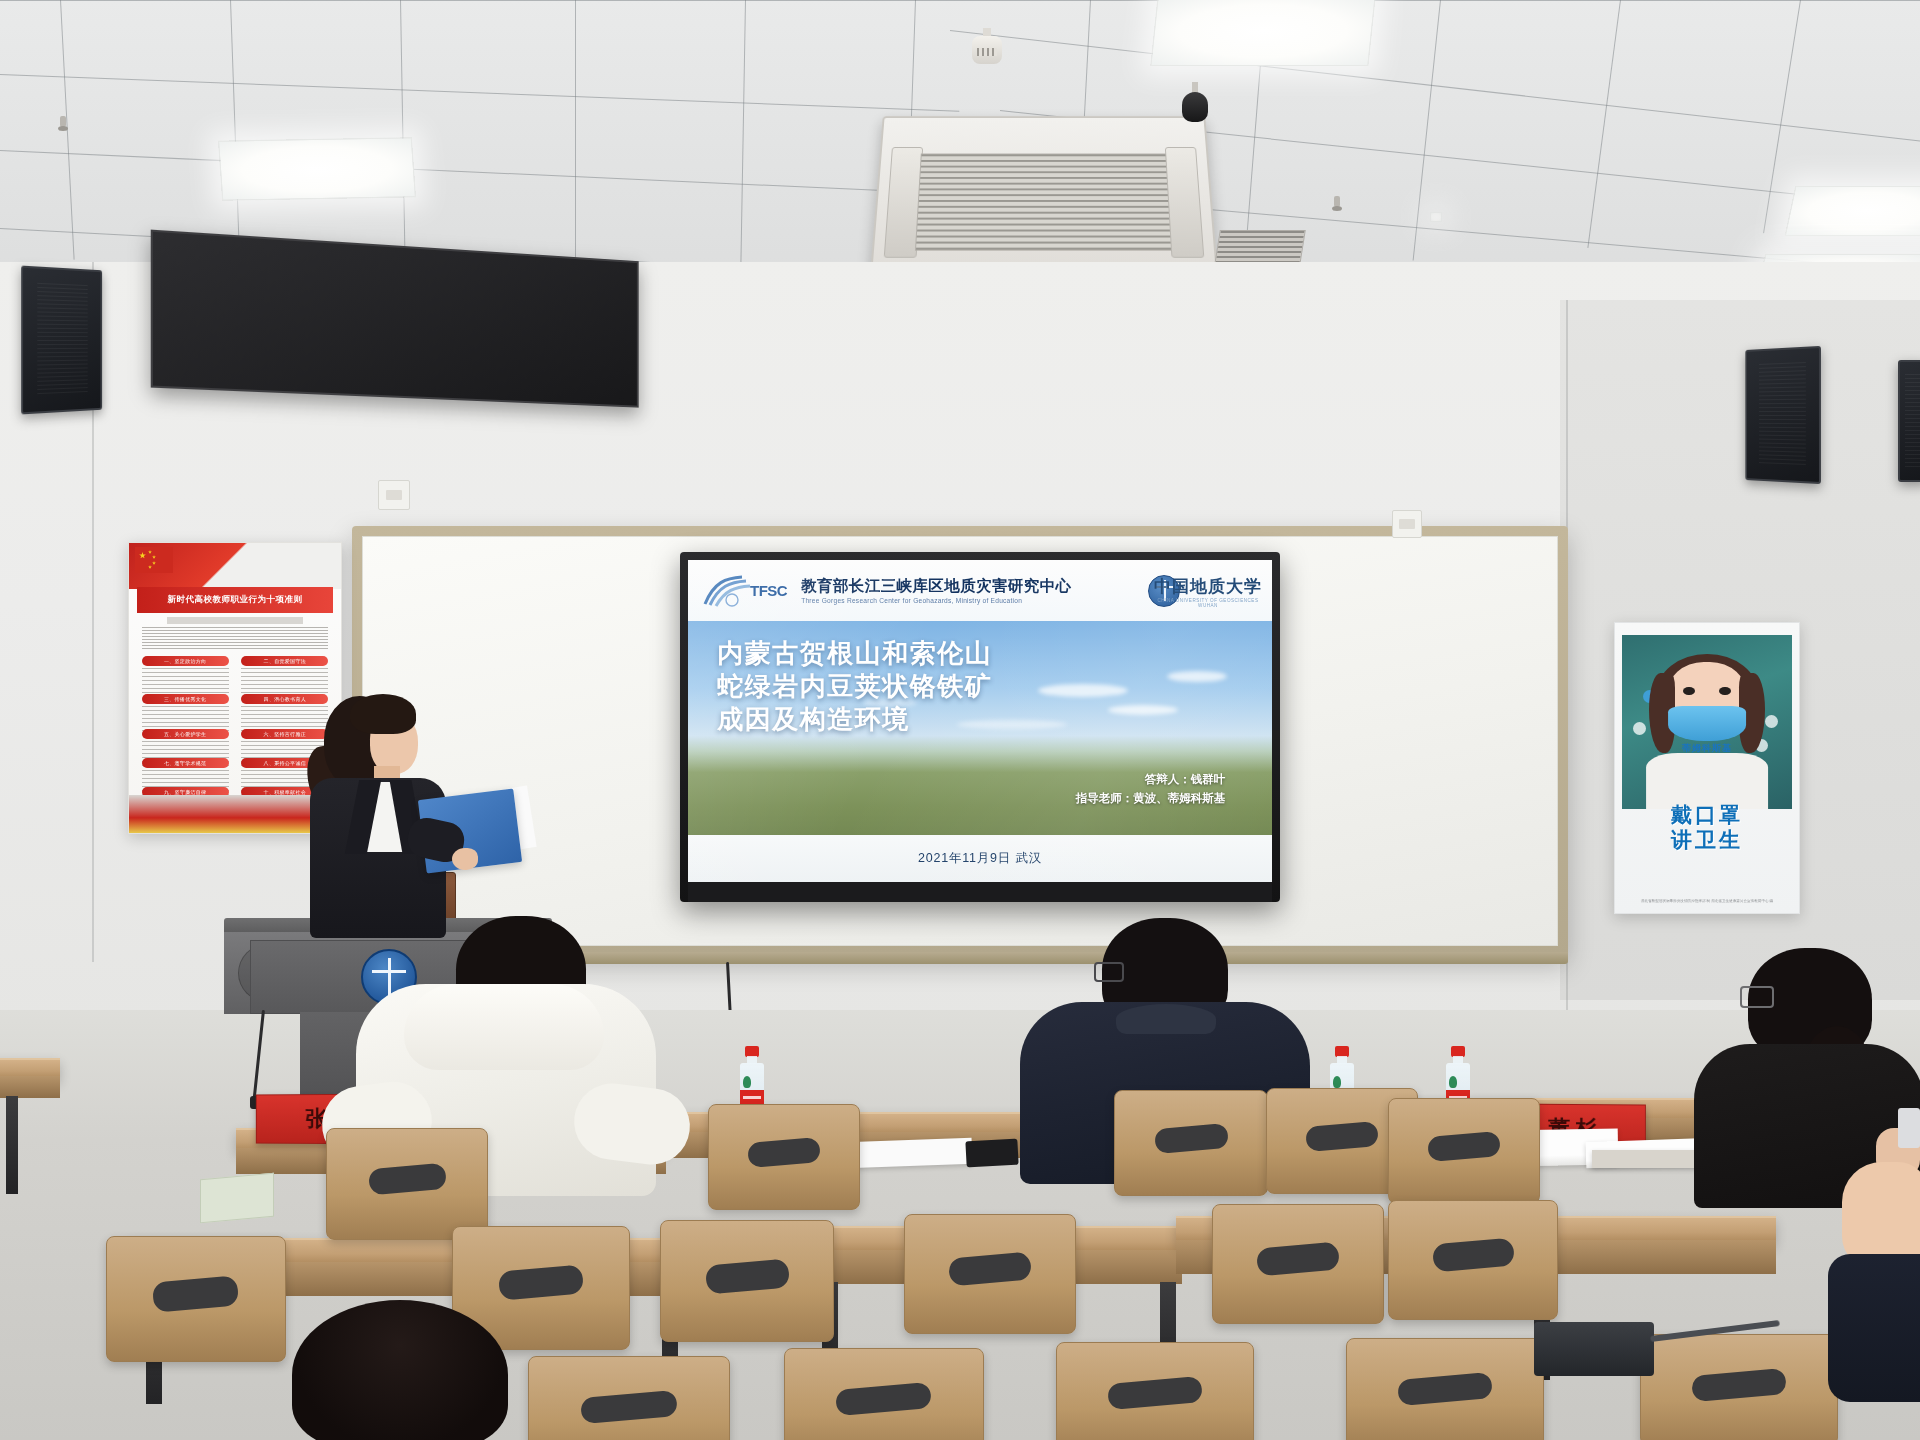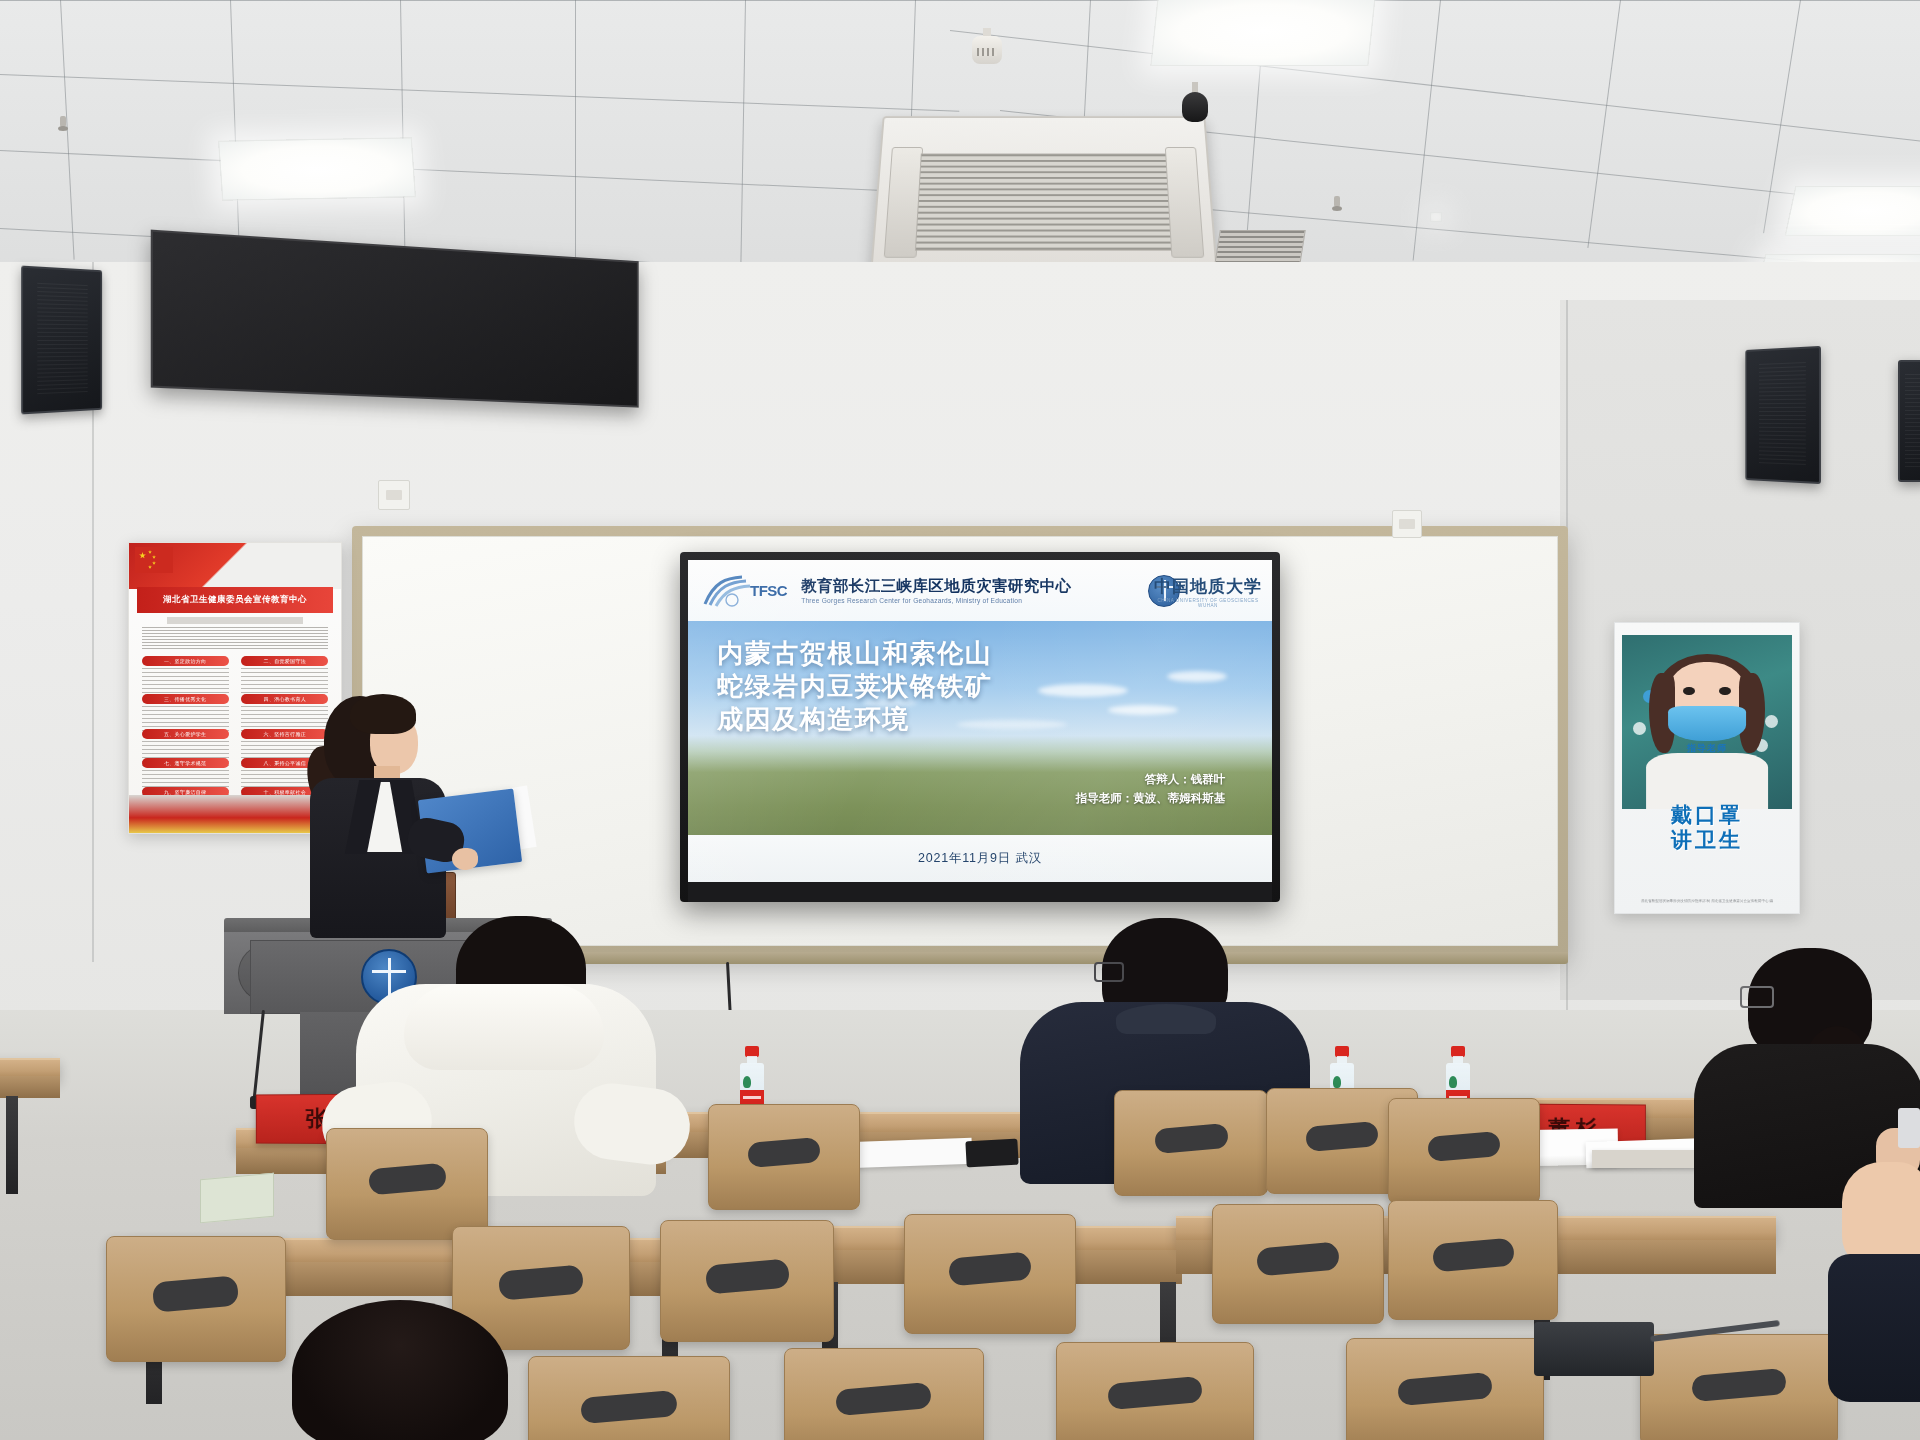--- a/index.html
+++ b/index.html
@@ -369,21 +369,21 @@
   <div class="poster" id="poster-left">
     <div class="pl-top">
       <div class="pl-flag">
         <div class="star" style="left:4px;top:5px;width:7px;height:7px;"></div>
         <div class="star" style="left:13px;top:3px;"></div>
         <div class="star" style="left:17px;top:8px;"></div>
         <div class="star" style="left:17px;top:14px;"></div>
         <div class="star" style="left:13px;top:18px;"></div>
       </div>
     </div>
-    <div class="pl-title">湖北省卫生健康委员会宣传教育中心</div>
+    <div class="pl-title">新时代高校教师职业行为十项准则</div>
     <div class="pl-sub"></div>
     <div class="pl-para" style="left:6%;top:29%;width:88%;height:8%;"></div>
 
     <div class="pl-cell" style="left:6%;top:39%;">
         <div class="hd">一、坚定政治方向</div>
         <div class="bd"></div>
       </div>
     <div class="pl-cell" style="left:53%;top:39%;">
         <div class="hd">二、自觉爱国守法</div>
         <div class="bd"></div>
@@ -429,21 +429,21 @@
       <div class="pr-virus" style="right:8%;top:46%;"></div>
       <div class="pr-virus" style="right:14%;top:60%;"></div>
       <div class="pr-hair"></div>
       <div class="pr-head"></div>
       <div class="pr-hair-l"></div>
       <div class="pr-hair-r"></div>
       <div class="pr-eye" style="left:36%;"></div>
       <div class="pr-eye" style="right:36%;"></div>
       <div class="pr-mask"></div>
       <div class="pr-body"></div>
-      <div class="pr-shirt-txt">指导老师</div>
+      <div class="pr-shirt-txt">蒂姆科斯基</div>
     </div>
     <div class="pr-slogan">
       <div>戴口罩</div>
       <div>讲卫生</div>
     </div>
     <div class="pr-credit">湖北省新型冠状病毒肺炎疫情防控指挥部 制
 湖北省卫生健康委员会宣传教育中心 编</div>
   </div>
 
   <div class="outlet" style="left:378px;top:480px;width:30px;height:28px;"></div>

